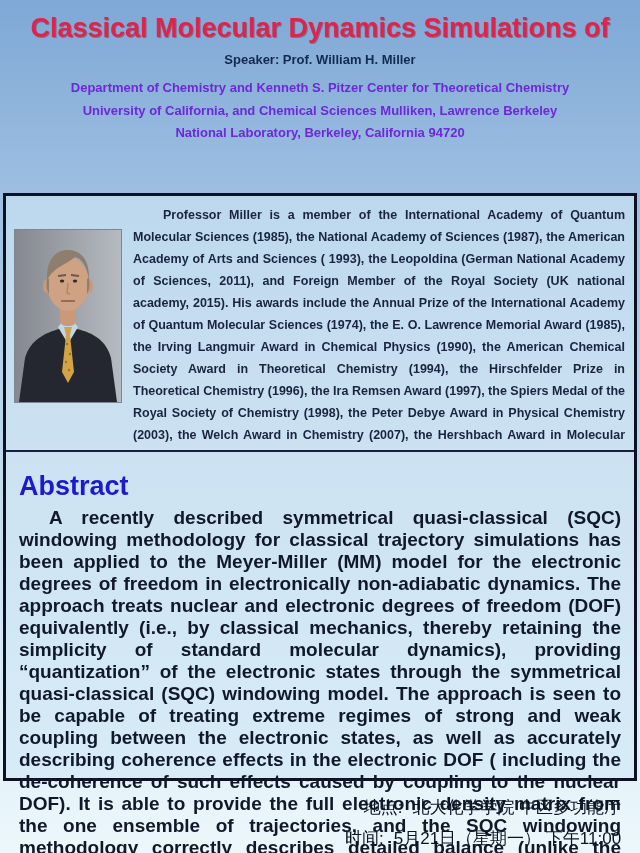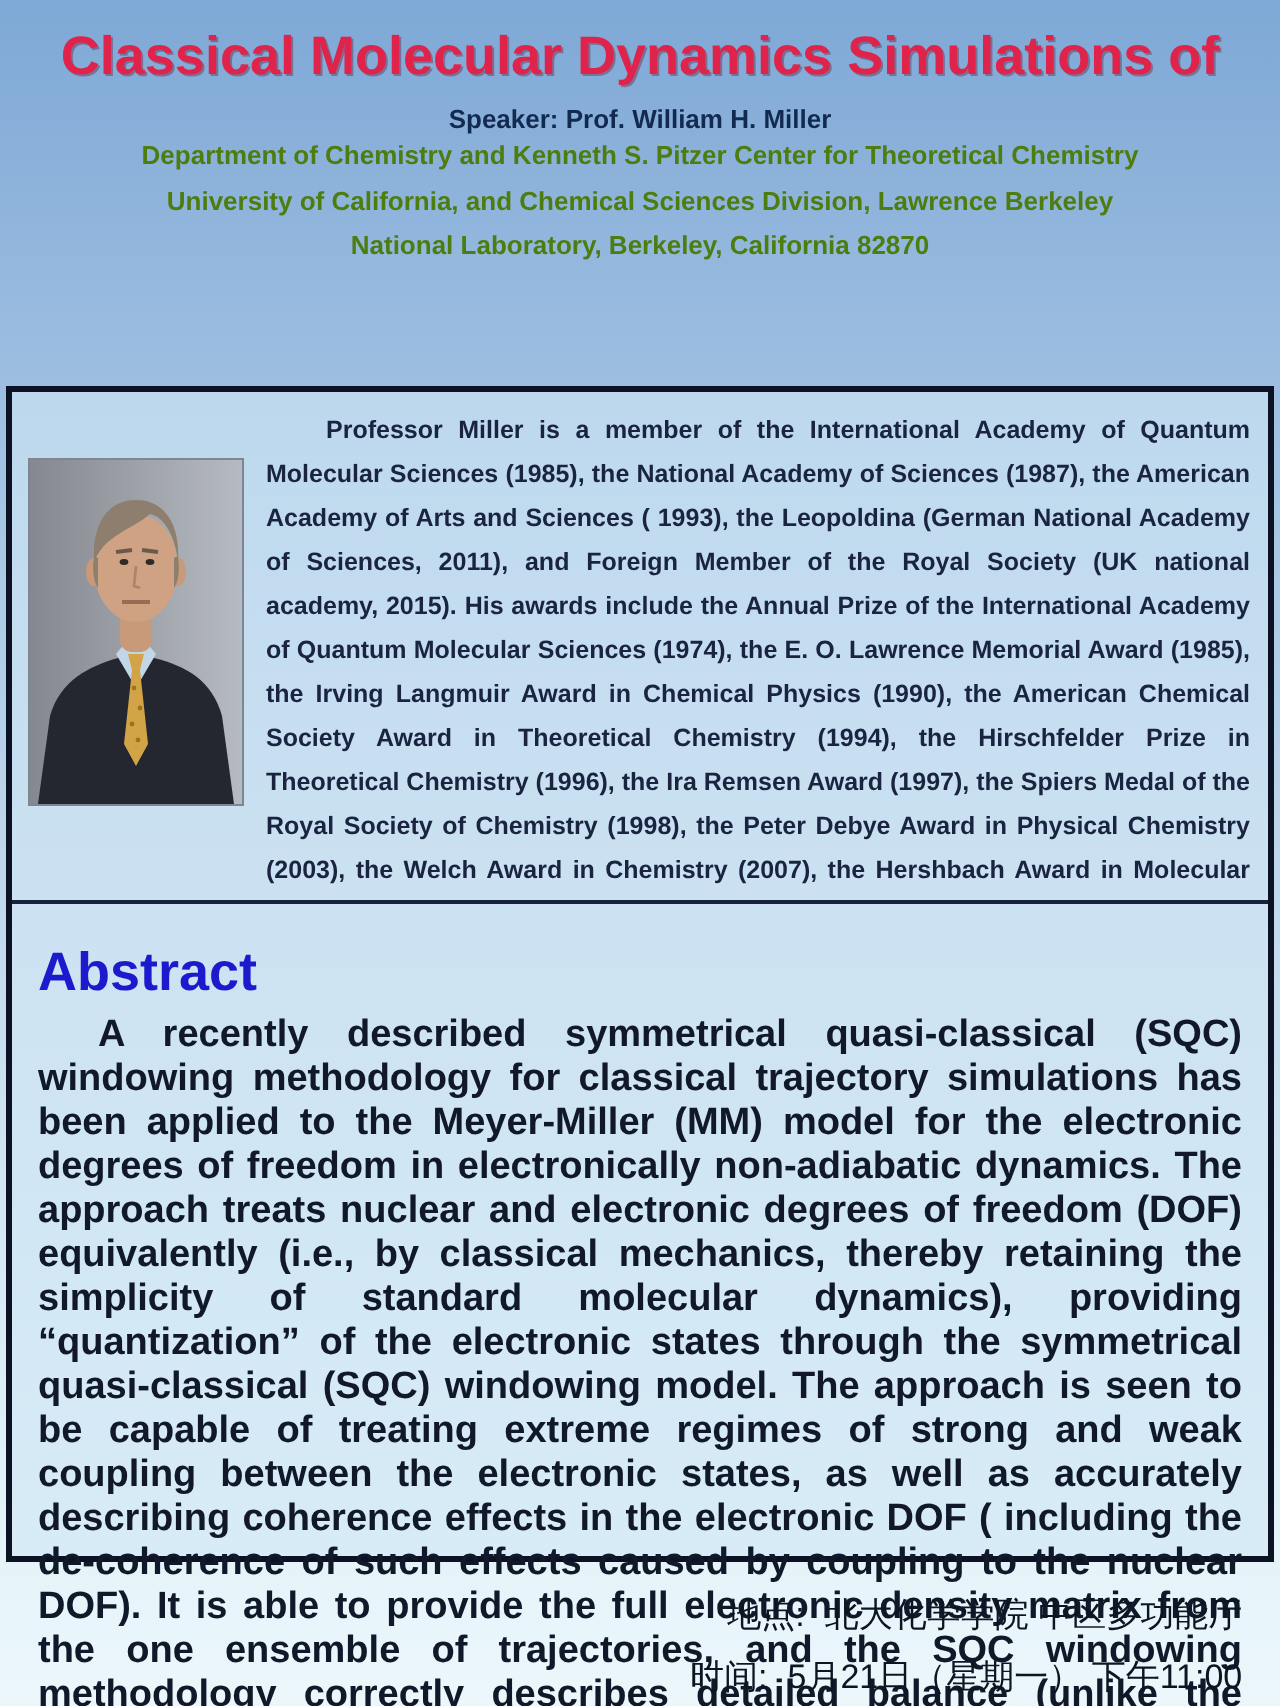--- a/index.html
+++ b/index.html
@@ -9,21 +9,21 @@
     background:linear-gradient(180deg,#7ea8d6 0%,#93b7dd 15%,#adcae6 35%,#c8def0 60%,#e0f0f8 85%,#ecf7fb 100%);
     overflow:hidden;
   }
   .poster{position:relative;width:640px;height:853px;}
 
   
   .hdr{text-align:center;padding-top:13px;}
   .title{color:#e0234a;font-weight:bold;font-size:27px;line-height:30px;
          text-shadow:1px 1px 0 rgba(90,10,30,.35);}
   .speaker{margin-top:9px;font-size:13px;font-weight:bold;color:#132a50;}
-  .affil{font-size:13px;font-weight:bold;color:#4d7c0f;}
+  .affil{margin-top:10px;font-size:13px;font-weight:bold;color:#6d28d9;}
   .affil div{line-height:22.5px;}
 
   
   .info-box{
     position:absolute;top:193px;left:3px;width:634px;height:588px;
     box-sizing:border-box;border:3px solid #0c1224;
     background:linear-gradient(180deg,#bdd8ed 0%,#cce2f2 45%,#d8ecf7 100%);
   }
   .bio-section{
     box-sizing:border-box;height:256px;border-bottom:2px solid #16223d;
@@ -51,22 +51,22 @@
 
 <div class="poster">
 
   <header class="hdr">
     <div class="title">
       <div>Classical Molecular Dynamics Simulations of</div>
     </div>
     <div class="speaker">Speaker: Prof. William H. Miller</div>
     <div class="affil">
       <div>Department of Chemistry and Kenneth S. Pitzer Center for Theoretical Chemistry</div>
-      <div>University of California, and Chemical Sciences Division, Lawrence Berkeley</div>
-      <div>National Laboratory, Berkeley, California 82870</div>
+      <div>University of California, and Chemical Sciences Mulliken, Lawrence Berkeley</div>
+      <div>National Laboratory, Berkeley, California 94720</div>
     </div>
   </header>
 
   <section class="info-box">
 
     <div class="bio-section">
       <div class="photo">
         <svg viewBox="0 0 106 172" xmlns="http://www.w3.org/2000/svg">
           <defs>
             <linearGradient id="pbg" x1="0" y1="0" x2="1" y2="0">

